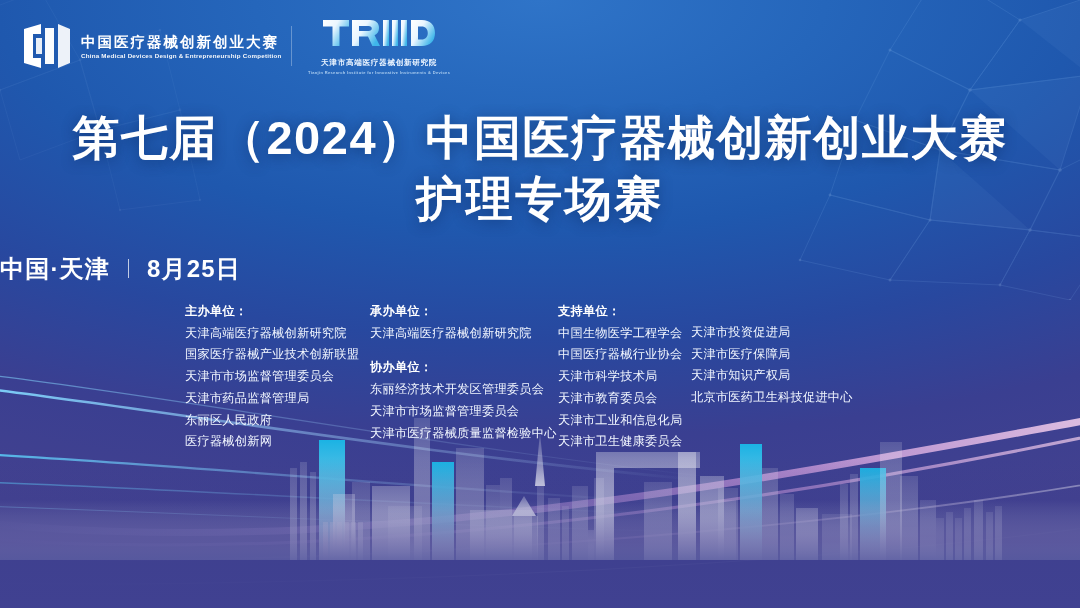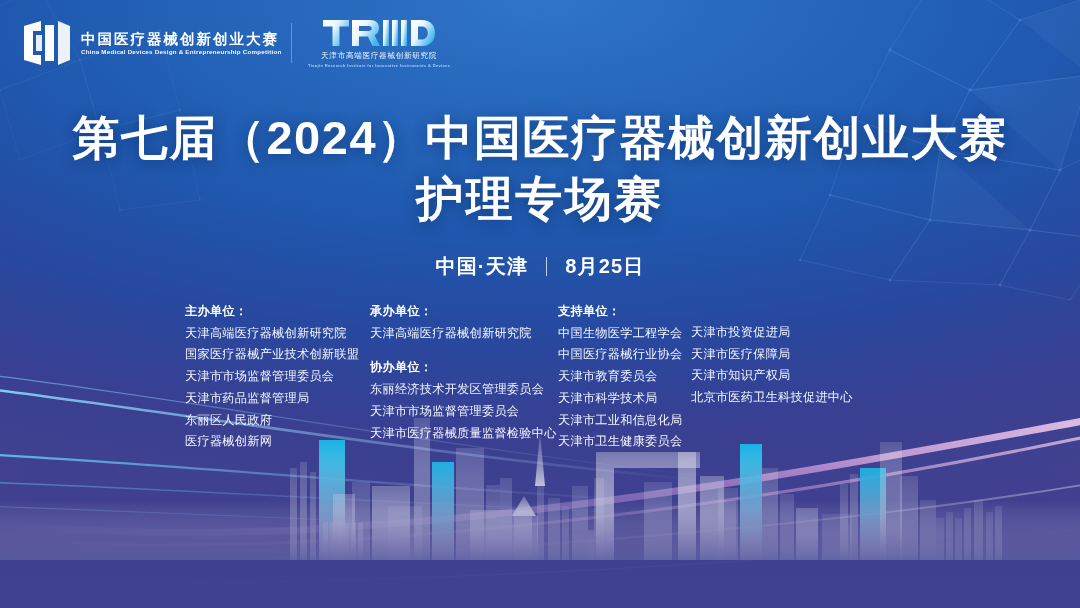--- a/index.html
+++ b/index.html
@@ -47,39 +47,39 @@
   .logo-en{
     font-size:6.1px;font-weight:700;color:#fff;letter-spacing:.22px;line-height:1.3;
     white-space:nowrap;transform:scaleX(1.02);transform-origin:left center;opacity:.96;
   }
 
   .divider-v{width:1px;height:40px;background:rgba(255,255,255,.30);margin:0 4px;}
 
   .logo-triid{display:flex;flex-direction:column;align-items:center;justify-content:center;margin-left:4px;}
   .triid-mark{height:30px;width:112px;display:block;}
   .triid-cn{
-    font-size:7.6px;font-weight:400;letter-spacing:.7px;color:#eaf4ff;margin-top:3px;white-space:nowrap;
+    font-size:7.6px;font-weight:700;letter-spacing:.7px;color:#eaf4ff;margin-top:10px;white-space:nowrap;
   }
   .triid-en{
     font-size:4.0px;font-weight:700;letter-spacing:.35px;color:#b9d8f5;margin-top:1.5px;white-space:nowrap;opacity:.9;
   }
 
   
   .title-wrap{position:absolute;left:0;right:0;top:110px;text-align:center;}
   .title-1{
     font-size:47px;font-weight:700;color:#ffffff;letter-spacing:1.5px;line-height:1.18;
     text-shadow:0 2px 14px rgba(5,25,70,.45);white-space:nowrap;
   }
   .title-2{
     font-size:47px;font-weight:700;color:#ffffff;letter-spacing:2.5px;line-height:1.18;
     margin-top:6px;text-shadow:0 2px 14px rgba(5,25,70,.45);white-space:nowrap;
   }
   .subtitle{
-    margin-top:26px;font-size:20px;font-weight:700;color:#ffffff;letter-spacing:1.2px;
-    display:flex;align-items:center;justify-content:center;gap:18px;white-space:nowrap;
+    margin-top:26px;font-size:24px;font-weight:700;color:#ffffff;letter-spacing:1.2px;
+    display:flex;align-items:center;gap:18px;white-space:nowrap;
   }
   .sub-sep{display:inline-block;width:1px;height:19px;background:rgba(255,255,255,.72);}
 
   
   .orgs{
     position:absolute;left:185px;top:301px;
     display:flex;align-items:flex-start;gap:0;
     color:#ffffff;
   }
   .col{display:flex;flex-direction:column;}
@@ -375,22 +375,22 @@
         <div class="grp-item">天津市市场监督管理委员会</div>
         <div class="grp-item">天津市医疗器械质量监督检验中心</div>
       </div>
     </div>
 
     <div class="col col-3">
       <div class="grp">
         <div class="grp-title">支持单位：</div>
         <div class="grp-item">中国生物医学工程学会</div>
         <div class="grp-item">中国医疗器械行业协会</div>
+        <div class="grp-item">天津市科学技术局</div>
         <div class="grp-item">天津市教育委员会</div>
-        <div class="grp-item">天津市科学技术局</div>
         <div class="grp-item">天津市工业和信息化局</div>
         <div class="grp-item">天津市卫生健康委员会</div>
       </div>
     </div>
 
     <div class="col col-4">
       <div class="grp">
         <div class="spacer-line"></div>
         <div class="grp-item">天津市投资促进局</div>
         <div class="grp-item">天津市医疗保障局</div>

